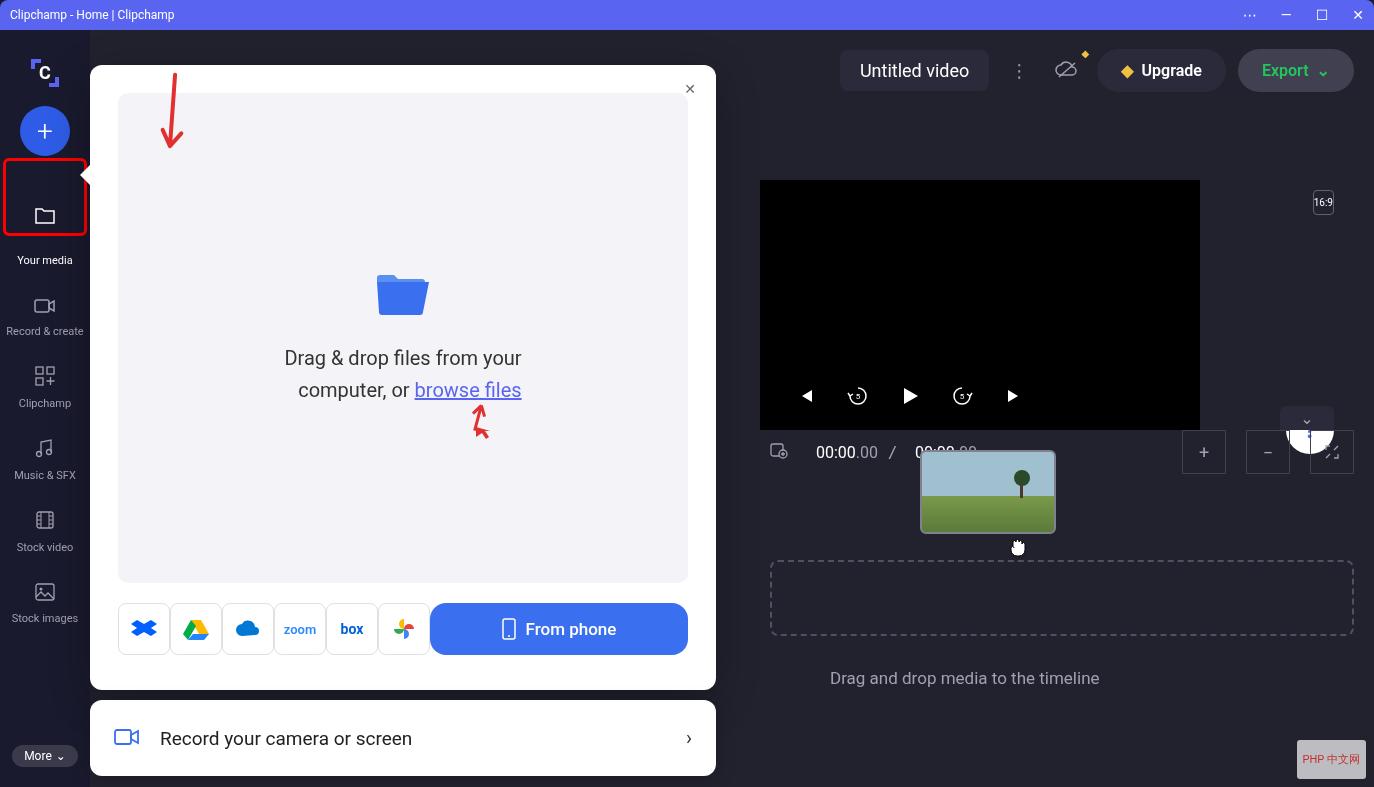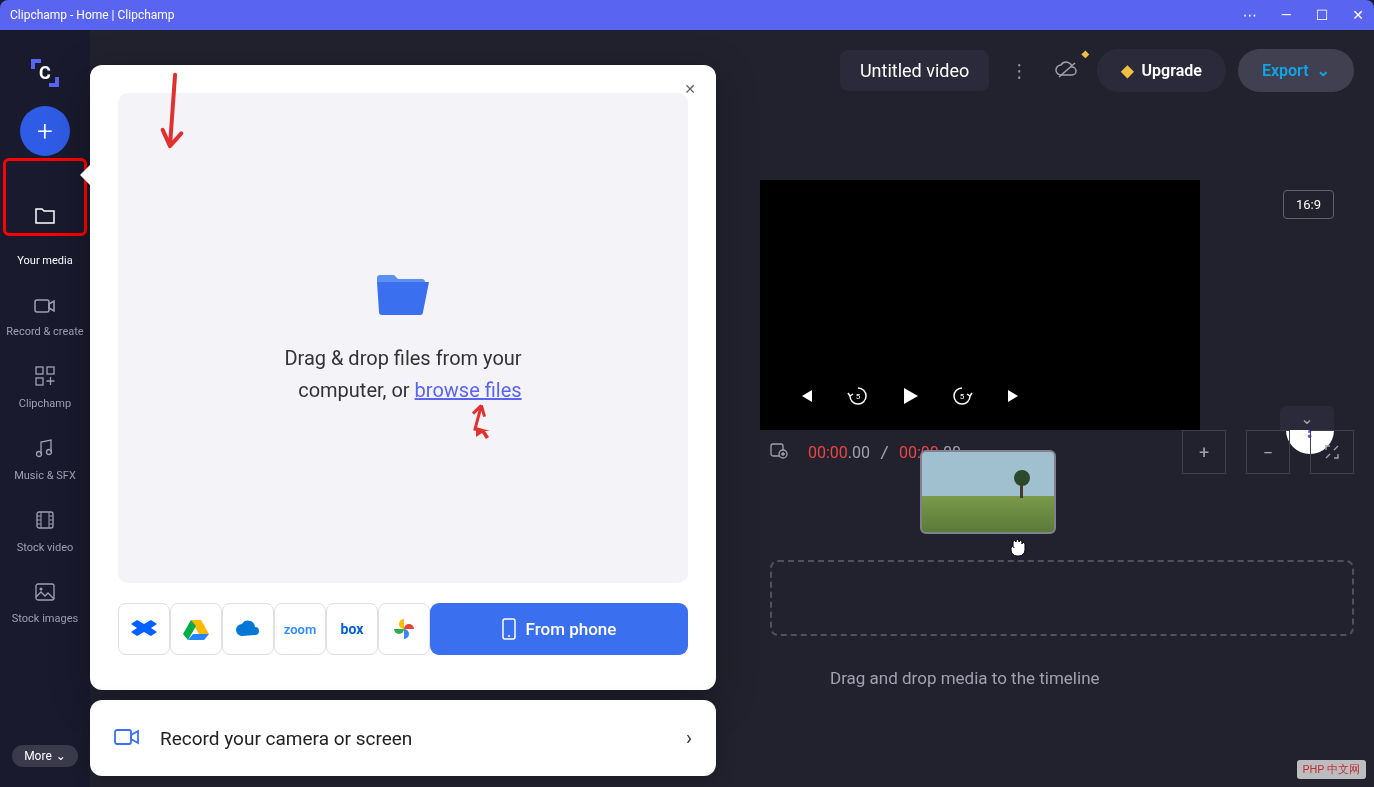--- a/index.html
+++ b/index.html
@@ -31,36 +31,36 @@
 
 
 .topbar { height: 80px; display: flex; align-items: center; padding: 0 20px; gap: 12px; }
 .topbar .spacer { flex: 1; }
 .video-title { background: #2a2a3a; color: white; padding: 10px 20px; border-radius: 8px; font-size: 18px; }
 .icon-btn { width: 36px; height: 36px; display: flex; align-items: center; justify-content: center; color: #a0a0b0; cursor: pointer; font-size: 18px; border-radius: 6px; }
 .cloud-icon { position: relative; }
 .cloud-icon .diamond { position: absolute; top: -4px; right: -4px; color: #f0c040; font-size: 10px; }
 .upgrade-btn { background: #2a2a3a; color: white; padding: 12px 24px; border-radius: 24px; display: flex; align-items: center; gap: 8px; cursor: pointer; font-weight: 600; }
 .upgrade-btn .diamond { color: #f0c040; }
-.export-btn { background: #404050; color: #0ea5e9; padding: 12px 24px; border-radius: 24px; display: flex; align-items: center; gap: 8px; cursor: pointer; font-weight: 600; }
+.export-btn { background: #404050; color: #22c55e; padding: 12px 24px; border-radius: 24px; display: flex; align-items: center; gap: 8px; cursor: pointer; font-weight: 600; }
 
 
 .preview-area { padding: 0 60px; position: relative; }
 .video-preview { width: 440px; height: 250px; background: black; margin-left: 610px; margin-top: 70px; position: absolute; top: 0; }
-.aspect-badge { position: absolute; top: 80px; right: 40px; border: 1px solid #606070; color: white; padding: 6px 12px; border-radius: 4px; font-size: 13px; cursor: pointer; }
+.aspect-badge { position: absolute; top: 80px; right: 40px; border: 1px solid #606070; color: white; padding: 6px 0; border-radius: 4px; font-size: 10px; cursor: pointer; }
 .help-btn { position: absolute; top: 296px; right: 40px; width: 48px; height: 48px; background: white; border-radius: 50%; display: flex; align-items: center; justify-content: center; font-size: 24px; font-weight: bold; color: #5964f0; cursor: pointer; }
 
 
 .playback { position: absolute; top: 350px; left: 700px; display: flex; gap: 20px; align-items: center; }
 .playback .pb-btn { width: 32px; height: 32px; display: flex; align-items: center; justify-content: center; color: #e0e0e0; cursor: pointer; }
 
 
 .tl-toolbar { position: absolute; top: 400px; left: 680px; right: 20px; height: 44px; display: flex; align-items: center; gap: 20px; color: #a0a0b0; }
 .tl-toolbar .timecode { font-family: monospace; font-size: 16px; }
-.tl-toolbar .timecode .white { color: #ef4444; }
+.tl-toolbar .timecode .white { color: #ffffff; margin-left: 8px; }
 .tl-toolbar .spacer { flex: 1; }
 .tl-toolbar .tb-box { border: 1px solid #404050; width: 44px; height: 44px; display: flex; align-items: center; justify-content: center; cursor: pointer; font-size: 18px; }
 .tl-collapse { position: absolute; top: 376px; right: 40px; width: 54px; height: 24px; background: #2a2a3a; border-radius: 6px 6px 0 0; display: flex; align-items: center; justify-content: center; color: #a0a0b0; cursor: pointer; }
 
 
 .timeline { position: absolute; top: 470px; left: 680px; right: 20px; }
 .tl-track { border: 2px dashed #505060; border-radius: 8px; height: 76px; margin-top: 60px; position: relative; }
 .tl-thumb { position: absolute; top: -50px; left: 150px; width: 136px; height: 84px; border: 2px solid #808090; border-radius: 6px; background: linear-gradient(to bottom, #a0c0d0 0%, #a0c0d0 55%, #7a9a4a 55%, #5a7a3a 100%); overflow: hidden; }
 .tl-thumb .tree { position: absolute; top: 18px; left: 90px; width: 20px; height: 28px; }
 .tl-thumb .tree::before { content: ''; position: absolute; top: 0; left: 2px; width: 16px; height: 16px; background: #2a4a2a; border-radius: 50%; }
@@ -72,33 +72,33 @@
 .import-popup { position: absolute; top: 35px; left: 0px; width: 626px; height: 625px; background: white; border-radius: 12px; box-shadow: 0 10px 40px rgba(0,0,0,0.3); padding: 28px; }
 .import-popup::before { content: ''; position: absolute; top: 100px; left: -10px; width: 0; height: 0; border-top: 10px solid transparent; border-bottom: 10px solid transparent; border-right: 10px solid white; }
 .ip-close { position: absolute; top: 16px; right: 20px; color: #666; cursor: pointer; font-size: 14px; }
 .dropzone { background: #f4f4f8; border-radius: 10px; height: 490px; display: flex; flex-direction: column; align-items: center; justify-content: center; gap: 20px; position: relative; }
 .folder-icon svg { width: 60px; height: 48px; }
 .drop-text { font-size: 20px; color: #333; text-align: right; line-height: 1.6; }
 .drop-text a { color: #5964f0; text-decoration: underline; }
 .red-arrow-cursor { position: absolute; top: 310px; left: 350px; }
 .source-row { display: flex; gap: 0; margin-top: 20px; }
 .source-btn { flex: 0 0 52px; height: 52px; border: 1px solid #e0e0e4; border-radius: 8px; display: flex; align-items: center; justify-content: center; cursor: pointer; background: white; }
-.phone-btn { flex: 1; background: #3a6ff0; color: white; border-radius: 9px; display: flex; align-items: center; justify-content: center; gap: 10px; font-size: 17px; font-weight: 500; cursor: pointer; }
+.phone-btn { flex: 1; background: #3a6ff0; color: white; border-radius: 16px; display: flex; align-items: center; justify-content: center; gap: 10px; font-size: 17px; font-weight: 500; cursor: pointer; }
 
 
 .record-card { position: absolute; top: 670px; left: 0px; width: 626px; height: 76px; background: white; border-radius: 12px; display: flex; align-items: center; padding: 0 24px; gap: 20px; cursor: pointer; box-shadow: 0 4px 20px rgba(0,0,0,0.2); }
 .record-card .cam-icon { color: #3a6ff0; font-size: 22px; }
 .record-card .rc-text { flex: 1; font-size: 19px; color: #222; }
 .record-card .chev { color: #333; font-size: 20px; }
 
 
 .red-arrow { position: absolute; top: 40px; left: 70px; pointer-events: none; }
 
 
-.watermark { position: absolute; bottom: 8px; right: 8px; color: #c03030; font-size: 11px; background: rgba(255,255,255,0.7); padding: 2px 6px; border-radius: 3px; margin-top: 44px; }
+.watermark { position: absolute; bottom: 8px; right: 8px; color: #c03030; font-size: 11px; background: rgba(255,255,255,0.7); padding: 12px 6px; border-radius: 3px; margin-top: 44px; }
 </style>
 </head>
 <body>
 
 <div class="titlebar">
   <span class="title">Clipchamp - Home | Clipchamp</span>
   <div class="win-controls">
     <span>⋯</span>
     <span>―</span>
     <span>☐</span>

